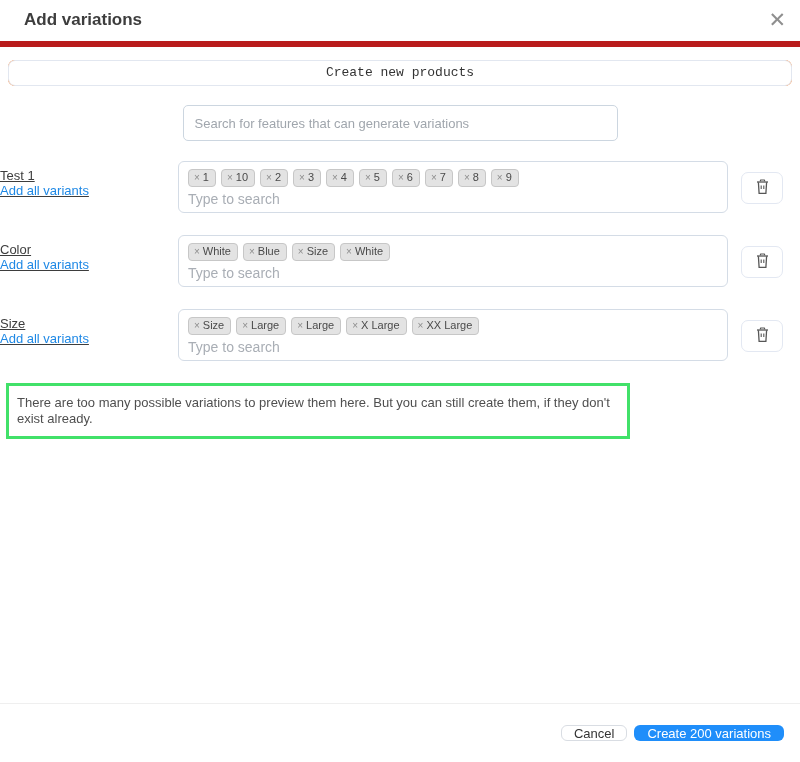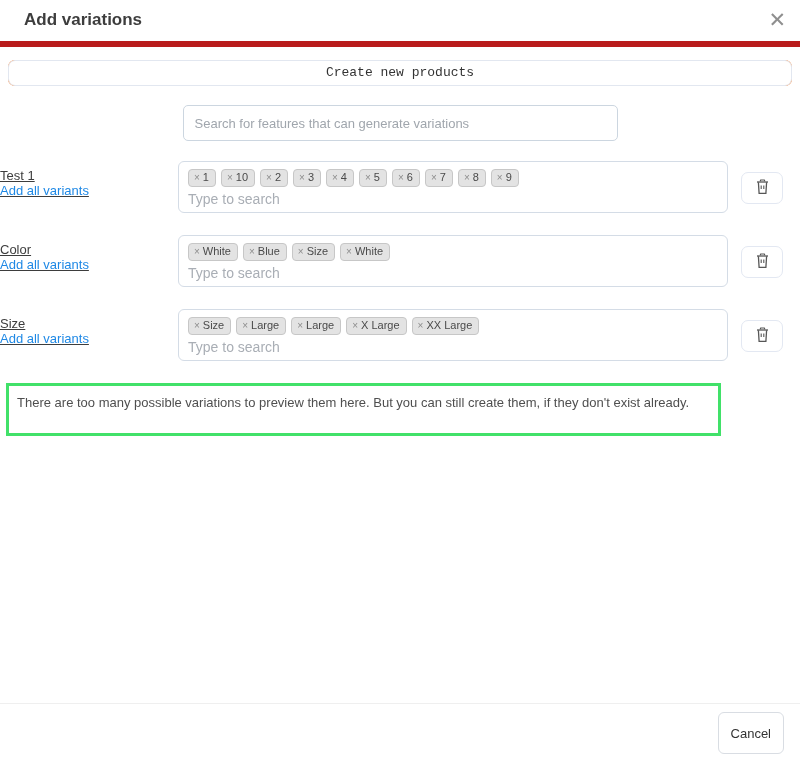--- a/index.html
+++ b/index.html
@@ -91,39 +91,39 @@
   .trash-btn {
     margin-left: 13px; margin-top: 11px;
     width: 42px; height: 32px; flex: none;
     border: 1px solid #e3e8f2; border-radius: 7px;
     background: #fff; cursor: pointer;
     display: flex; align-items: center; justify-content: center;
   }
 
   
   .notice {
-    margin: 5px 0 0 6px; width: 715px; min-height: 53px;
+    margin: 5px 0 0 6px; width: 624px; min-height: 53px;
     border: 3px solid #41e169;
     padding: 9px 8px;
     font-size: 13px; color: #4f4f4f; line-height: 16px;
   }
 
   
   .modal-footer {
     position: absolute; left: 0; right: 0; bottom: 0;
     height: 59px;
     border-top: 1px solid #efefef;
     display: flex; align-items: center; justify-content: flex-end;
     padding-right: 16px; gap: 7px;
     background: #fff;
   }
   .btn {
     font-size: 13px; border-radius: 6px; cursor: pointer;
     font-family: "Liberation Sans", sans-serif;
-    height: 42px; display: inline-flex; align-items: center;
+    height: 16px; display: inline-flex; align-items: center;
   }
   .btn-cancel {
     background: #fff; border: 1px solid #d9dde3; color: #333;
     padding: 0 12px;
   }
   .btn-create {
     background: #1f8efa; border: none; color: #fff;
     padding: 0 13px;
   }
 </style>
@@ -300,13 +300,14 @@
         </svg>
       </span>
     </button>
   </div>
 </div>
 
 <div class="notice" style="border-color: rgb(65, 225, 105);">There are too many possible variations to preview them here. But you can still create them, if they don't exist already.</div>
 
 <div class="modal-footer">
   <button class="btn btn-cancel">Cancel</button>
+  <button class="btn btn-create" style="background: rgb(31, 142, 250);">Create 200 variations</button>
 </div>
 
 </body></html>

